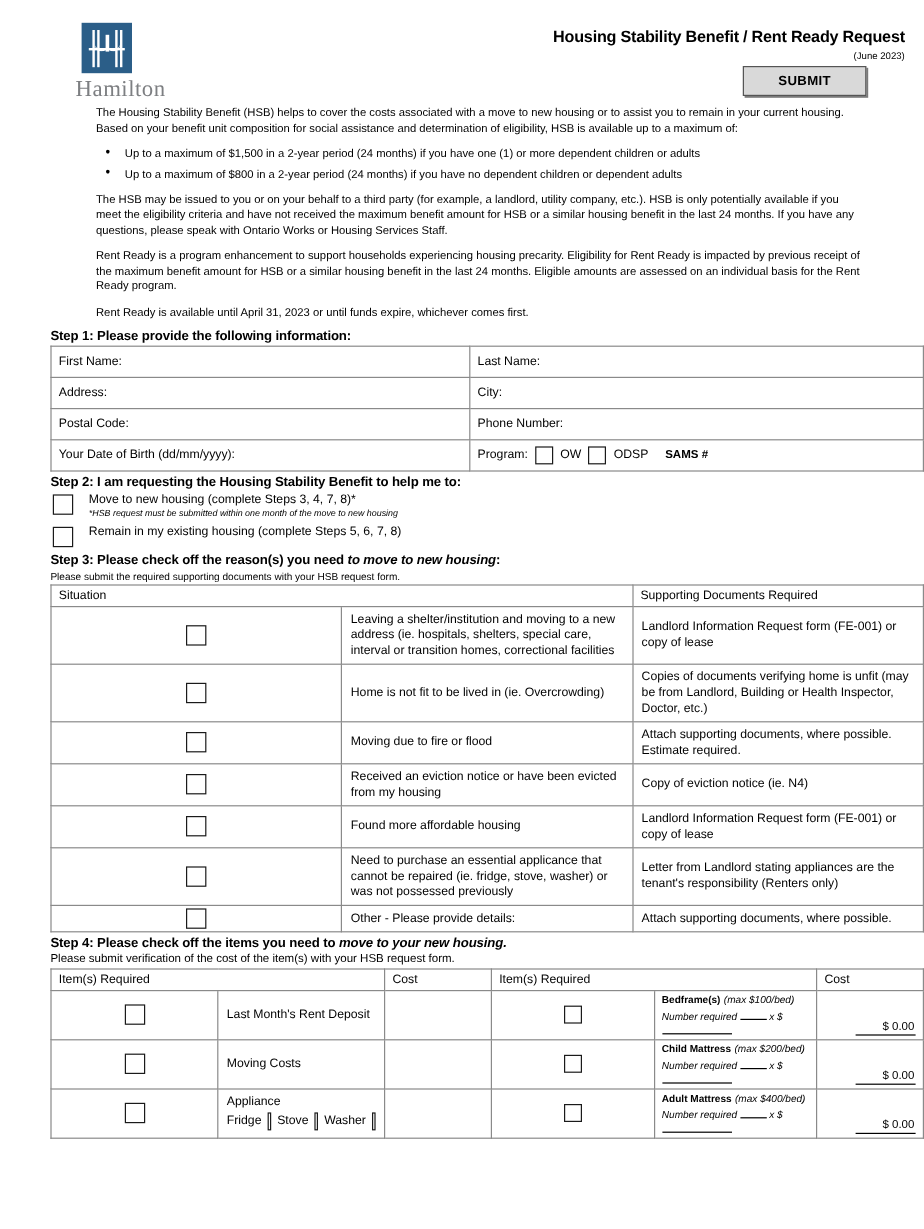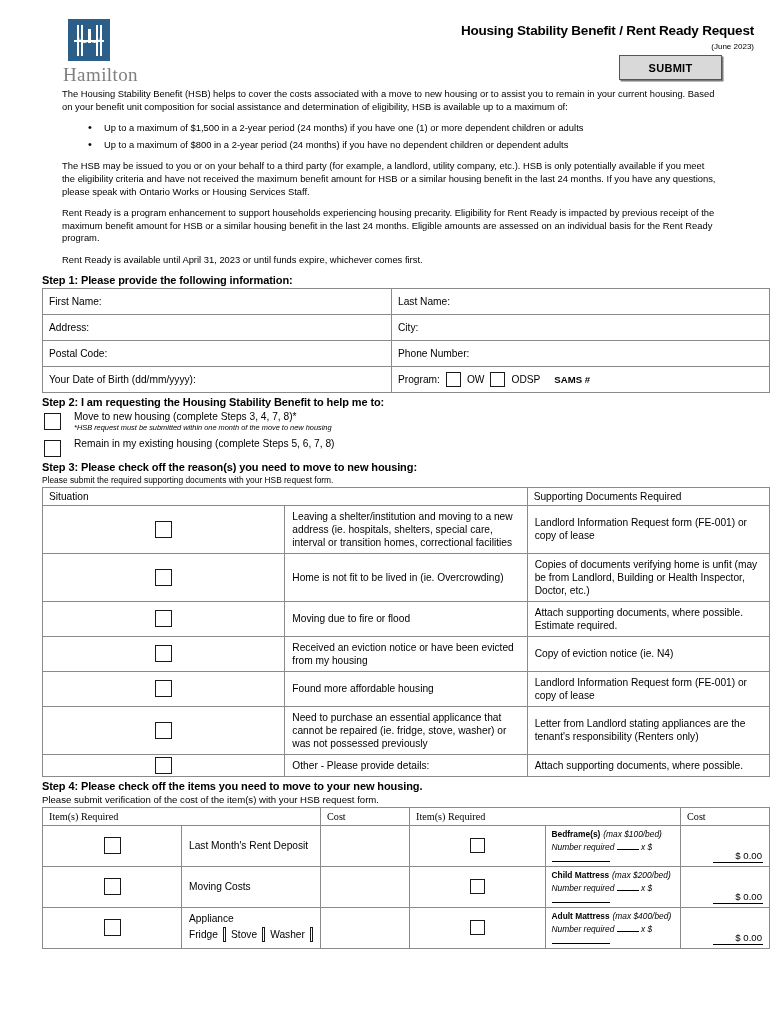--- a/index.html
+++ b/index.html
@@ -122,21 +122,21 @@
     cursor: pointer;
     font-family: "Liberation Sans", sans-serif;
   }
 
   
   .content { position: relative; padding: 0 0 0 0; }
   .para {
     font-size: 9.4px;
     line-height: 12.6px;
     margin: 0 0 9px 0;
-    padding-left: 62px;
+    padding-left: 80px;
     padding-right: 52px;
     text-align: left;
   }
   ul.bullets {
     margin: 0 0 9px 0;
     padding-left: 88px;
     padding-right: 56px;
     list-style: none;
   }
   ul.bullets li {
@@ -154,21 +154,21 @@
     font-size: 11px;
   }
 
   
   .step-head {
     font-size: 11px;
     font-weight: bold;
     margin: 0 0 2px 42px;
     letter-spacing: -0.1px;
   }
-  .step-head .ital { }
+  .step-head .ital { font-style: italic; }
   .step-sub {
     font-size: 8.4px;
     margin: 0 0 2px 42px;
   }
 
   
   table.frm {
     border-collapse: collapse;
     margin-left: 42px;
     width: 728px;
@@ -233,21 +233,20 @@
   }
   .t-step3 td.sit { width: 312px; line-height: 13px; padding: 4px 7px; }
   .t-step3 td.doc { line-height: 13px; padding: 4px 7px; }
 
   
   .t-step4 th {
     text-align: center;
     font-size: 10.2px;
     font-weight: normal;
     padding: 2px 0;
-    font-family: Liberation Serif, serif;
   }
   .t-step4 td.cbcell { width: 30px; text-align: center; padding: 2px; }
   .t-step4 td.item { padding: 4px 7px; font-size: 10.2px; }
   .t-step4 td.cost { width: 76px; }
   .t-step4 td.ritem { padding: 2px 6px; }
   .t-step4 td.rcost { width: 76px; text-align: right; vertical-align: bottom; padding-bottom: 3px; }
   .item-name { font-size: 8.4px; font-weight: bold; }
   .item-max  { font-size: 8.4px; font-style: italic; font-weight: normal; }
   .item-num  { font-size: 8.4px; font-style: italic; margin-top: 1px; }
   .ul-blank  { display: inline-block; border-bottom: 1px solid #000; height: 9px; }

